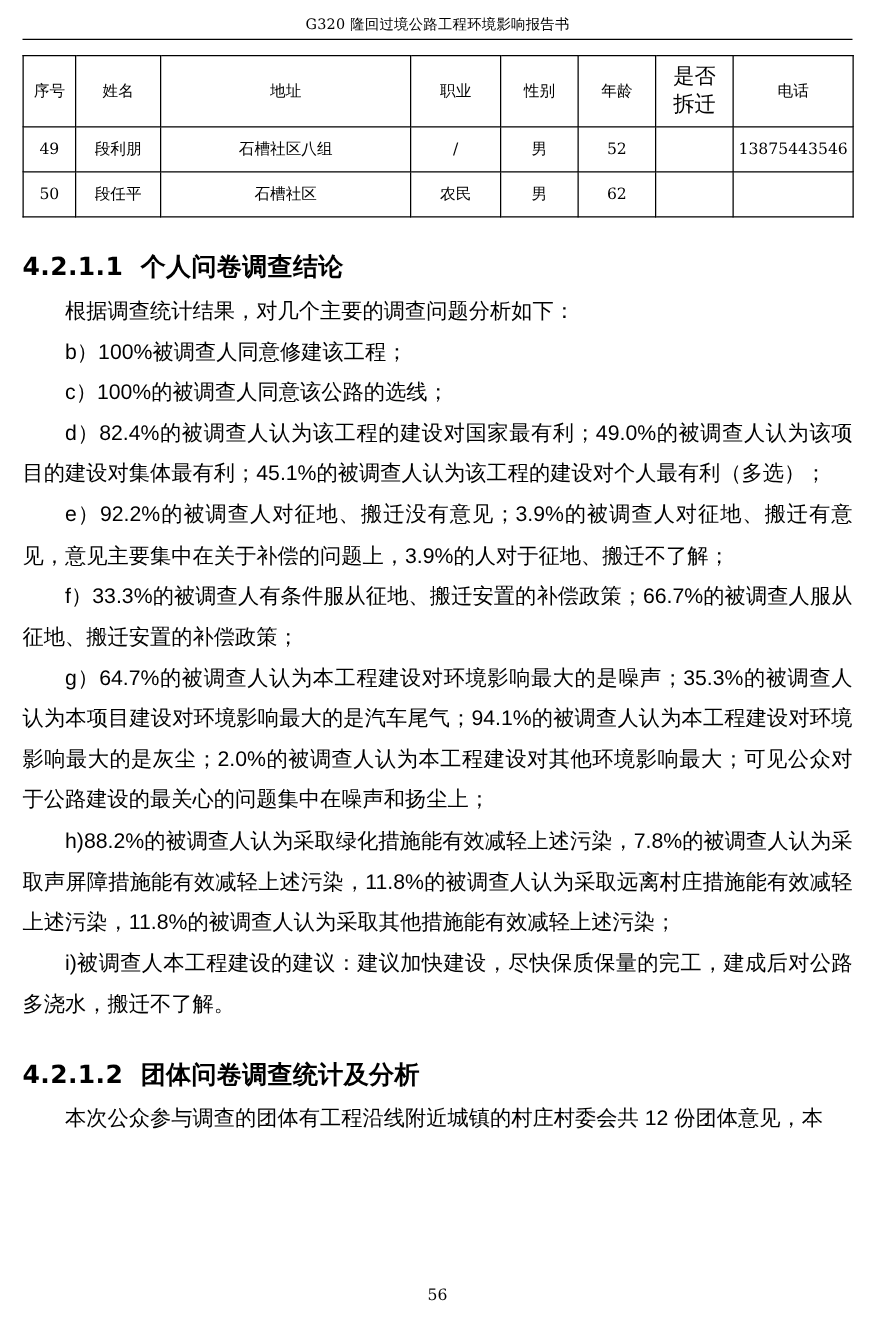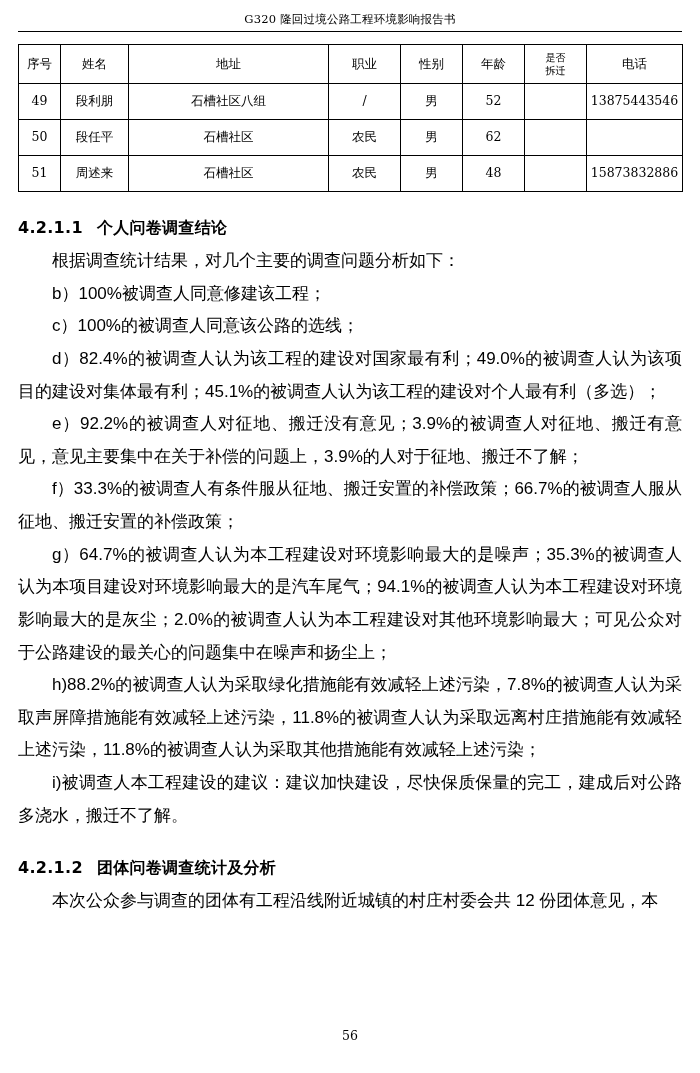--- a/index.html
+++ b/index.html
@@ -63,26 +63,26 @@
     height: 25px;
   }
   .col-seq    { width: 42px; }
   .col-name   { width: 68px; }
   .col-addr   { width: 200px; }
   .col-occ    { width: 72px; }
   .col-sex    { width: 62px; }
   .col-age    { width: 62px; }
   .col-reloc  { width: 62px; }
   .col-phone  { width: 96px; }
-  .th-two-line { line-height: 1.15; font-size: 10px; }
+  .th-two-line { line-height: 1.15; font-size: 17px; }
 
   
   .section-heading {
     font-family: "DejaVu Sans", "Liberation Sans", sans-serif;
-    font-size: 16px;
+    font-size: 20px;
     font-weight: bold;
     margin: 26px 0 6px 0;
     letter-spacing: 0.3px;
   }
   .section-heading .num {
     margin-right: 14px;
     font-weight: bold;
   }
   p.body {
     font-size: 17px;
@@ -159,30 +159,20 @@
       <tr>
         <td>50</td>
         <td>段任平</td>
         <td>石槽社区</td>
         <td>农民</td>
         <td>男</td>
         <td>62</td>
         <td></td>
         <td></td>
       </tr>
-      <tr>
-        <td>51</td>
-        <td>周述来</td>
-        <td>石槽社区</td>
-        <td>农民</td>
-        <td>男</td>
-        <td>48</td>
-        <td></td>
-        <td>15873832886</td>
-      </tr>
     </tbody>
   </table>
 
   <div class="content">
 
     <div class="section-heading">
       <span class="num">4.2.1.1</span><span>个人问卷调查结论</span>
     </div>
 
     <p class="body">根据调查统计结果，对几个主要的调查问题分析如下：</p>

